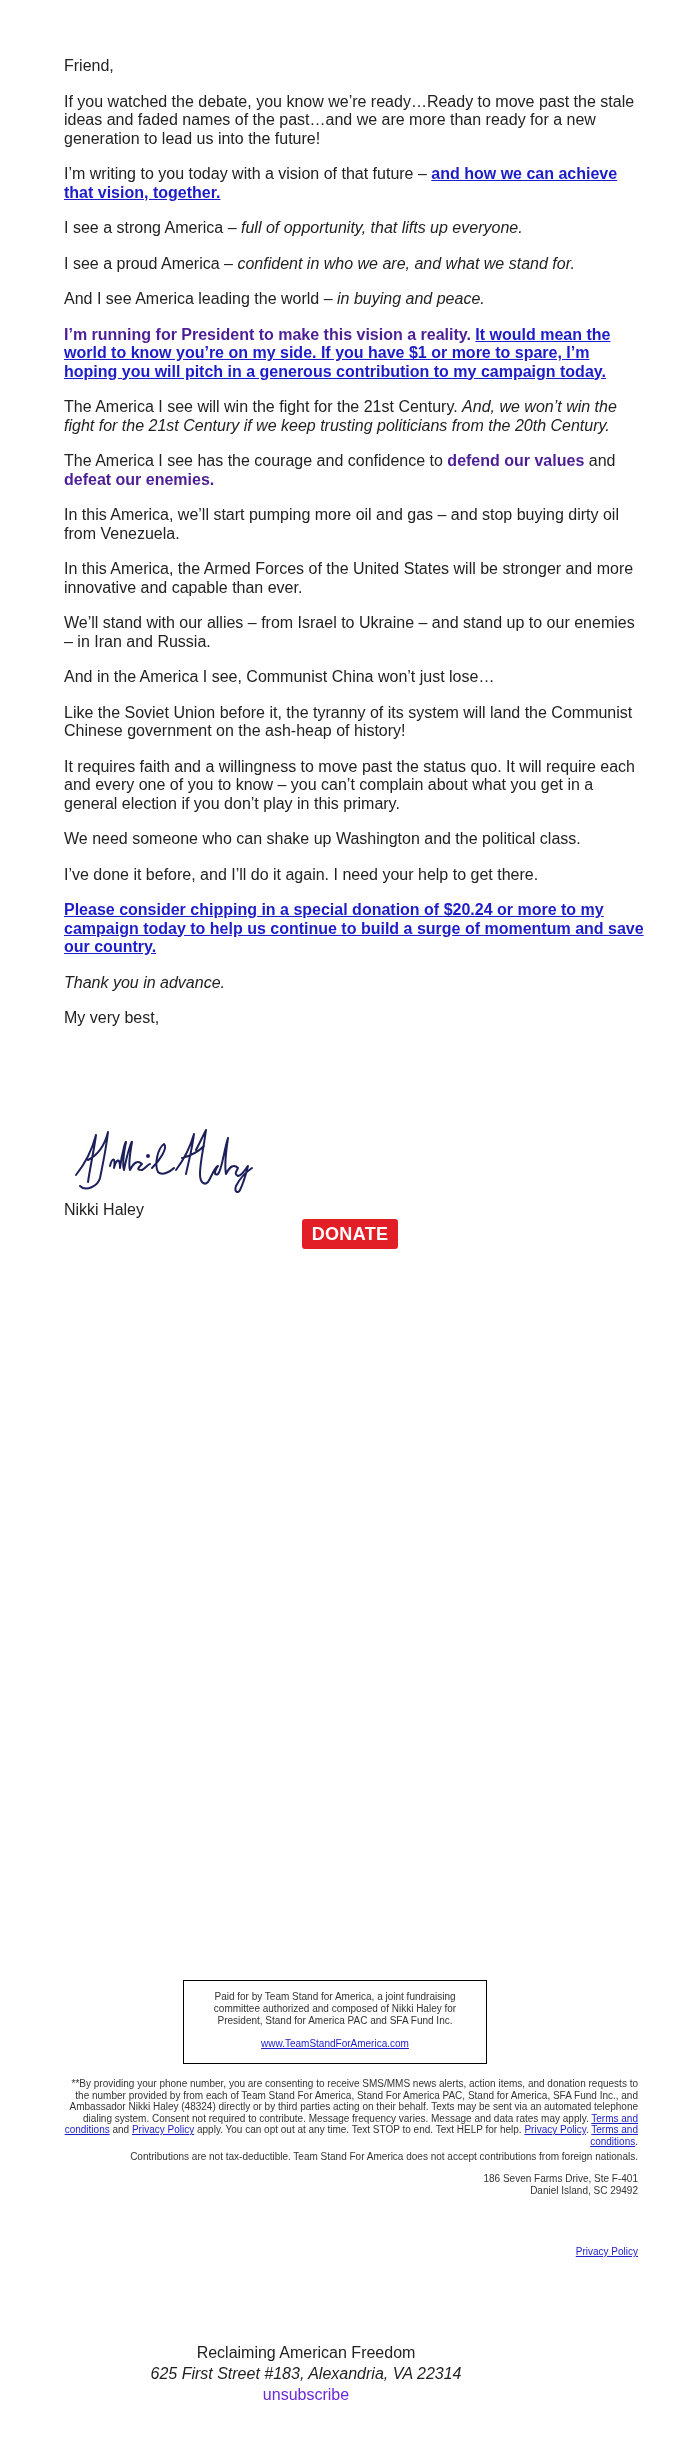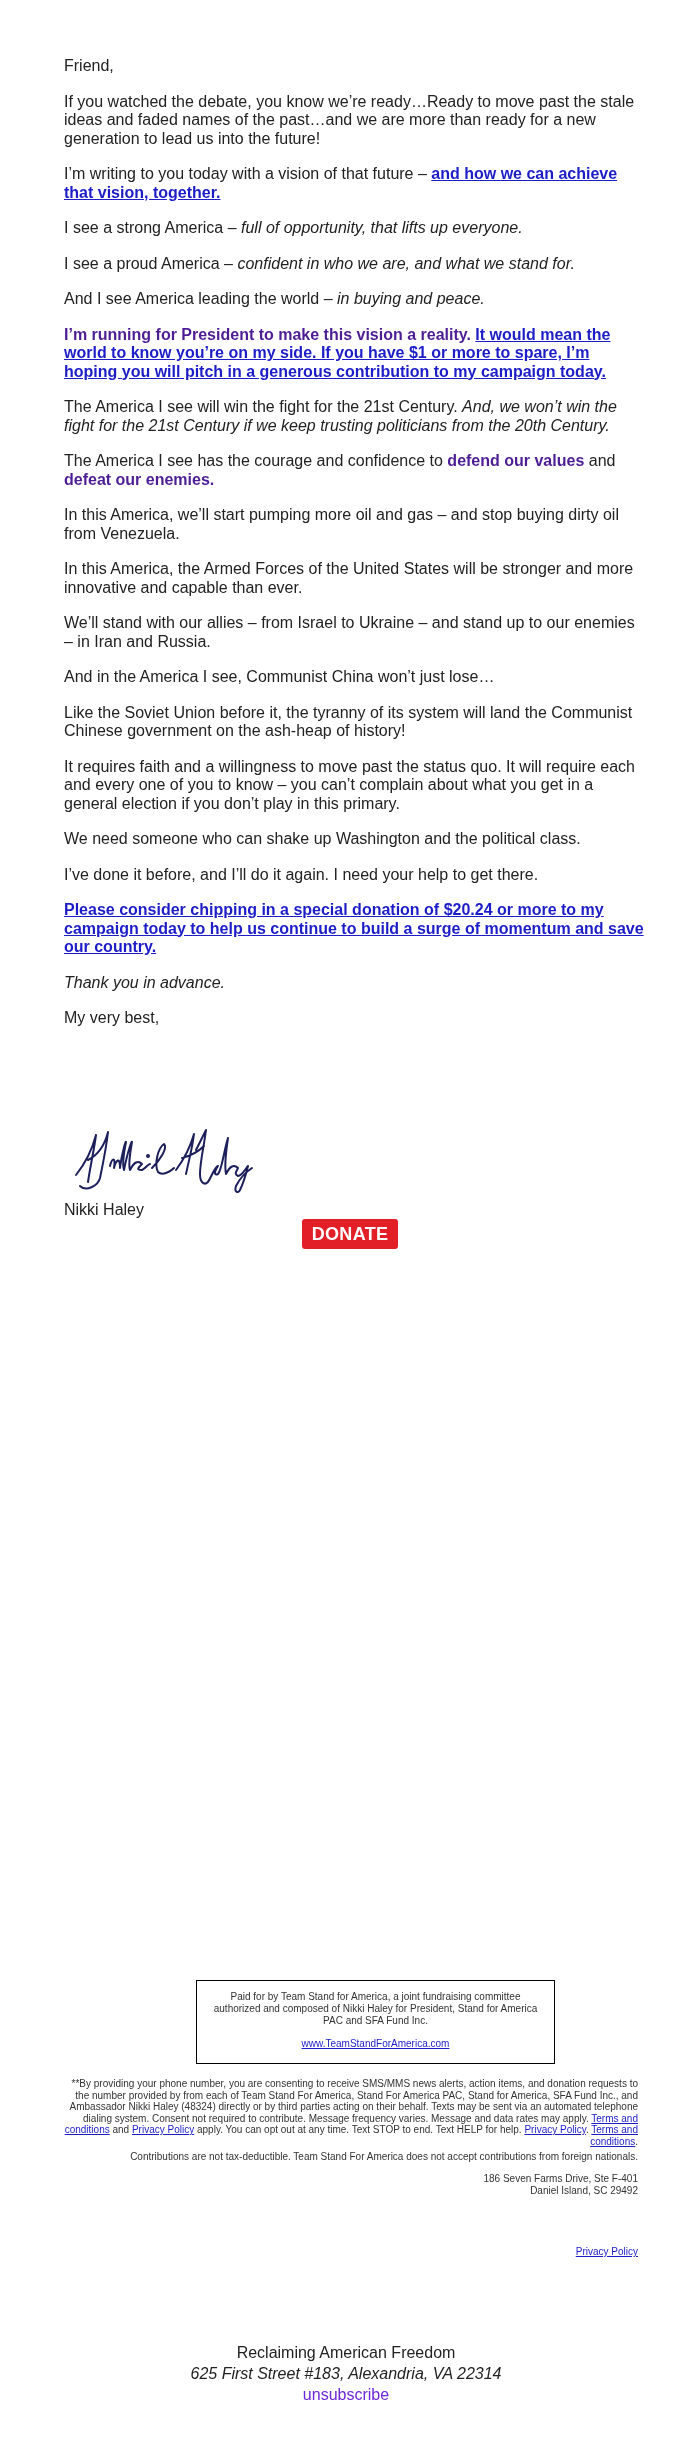--- a/index.html
+++ b/index.html
@@ -10,30 +10,30 @@
     .letter p { margin: 0 0 17px 0; }
     .letter a { color: #1a0dab; color: #1c1cc8; font-weight: bold; text-decoration: underline; }
     .letter em { font-style: italic; }
     .letter strong { font-weight: bold; color: #4c1d95; }
     .sig { position: absolute; left: 64px; top: 1120px; width: 200px; height: 80px; }
     .signer { position: absolute; left: 64px; top: 1201px; font-size: 16px; }
     .donate { position: absolute; left: 302px; top: 1219px; width: 96px; height: 30px;
               background: #e21f26; color: #fff; border-radius: 3px; font-weight: bold;
               font-size: 18px; letter-spacing: 0.3px; display: flex; align-items: center;
               justify-content: center; text-decoration: none; }
-    .paidbox { position: absolute; left: 196px; top: 1980px; width: 359px; height: 84px;
+    .paidbox { position: absolute; left: 183px; top: 1980px; width: 304px; height: 84px;
                border: 1.5px solid #000; box-sizing: border-box; text-align: center;
                font-size: 10px; line-height: 12px; color: #333; padding: 10px 12px 0; }
     .paidbox p { margin: 0 0 11px 0; }
     .paidbox a, .fine a { color: #1c1cc8; text-decoration: underline; }
     .fine { position: absolute; left: 62px; width: 576px; text-align: right;
             font-size: 10px; line-height: 11.5px; color: #333; }
     .fine p { margin: 0; }
     .footer { position: absolute; left: 0; width: 612px; text-align: center;
-              font-size: 16px; line-height: 21px; color: #222; padding-left: 40px; }
+              font-size: 16px; line-height: 21px; color: #222; }
     .footer .addr { font-style: italic; }
     .footer a { color: #6d28d9; text-decoration: none; }
   </style>
 </head>
 <body>
 
 <div class="letter">
   <p>Friend,</p>
   <p>If you watched the debate, you know we’re ready…Ready to move past the stale ideas and faded names of the past…and we are more than ready for a new generation to lead us into the future!</p>
   <p><span>I’m writing to you today with a vision of that future – </span><a href="#">and how we can achieve that vision, together.</a></p>

